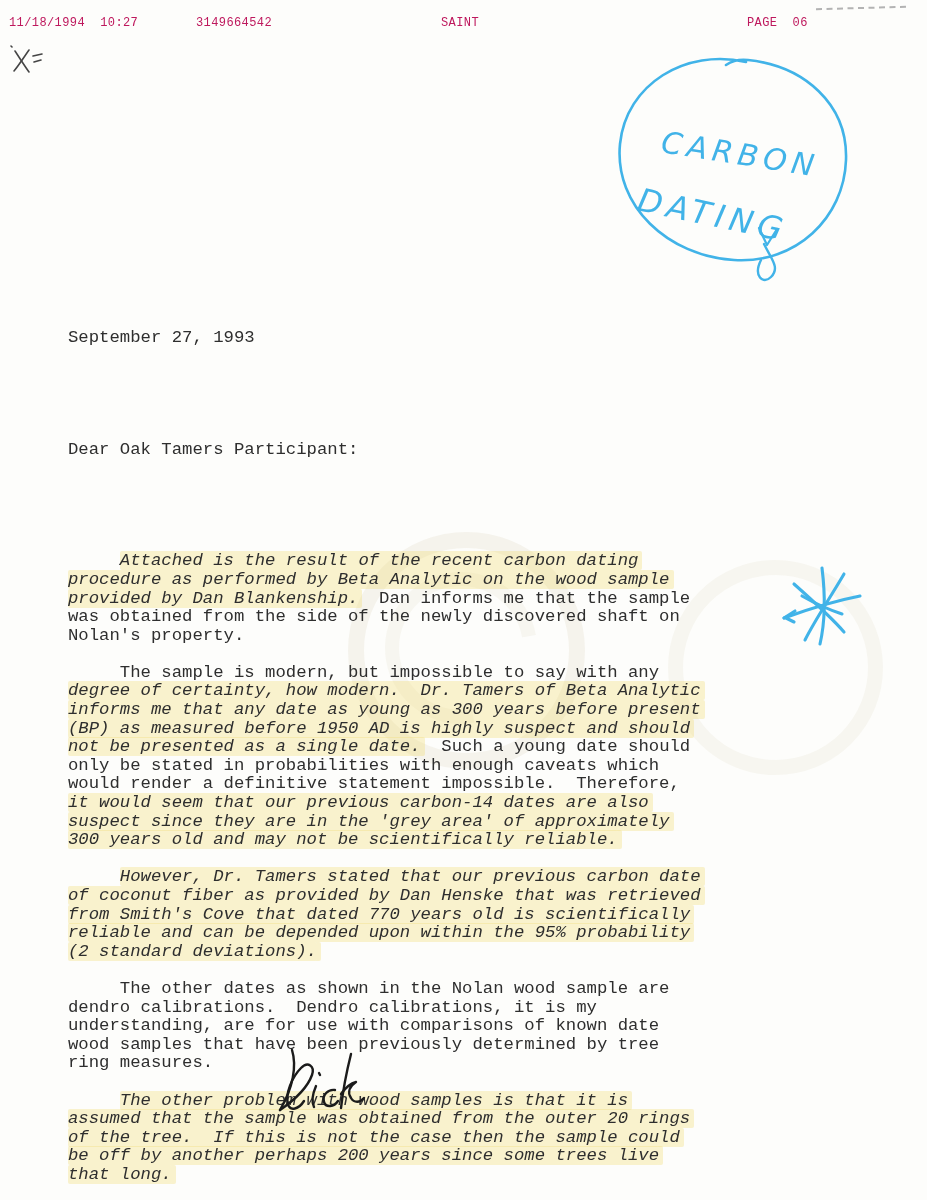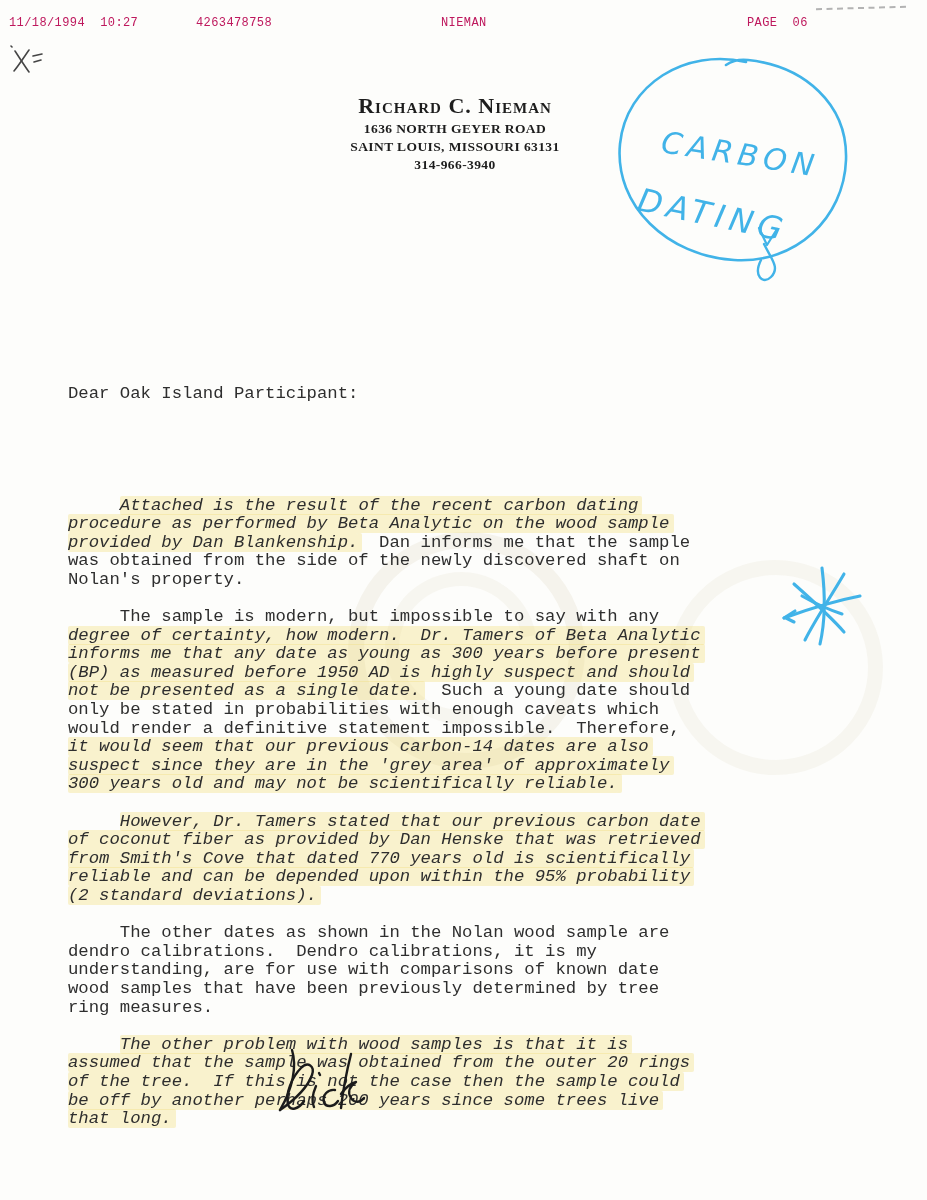--- a/index.html
+++ b/index.html
@@ -45,42 +45,36 @@
   .pencil{left:8px;top:40px;}
   .signature{left:258px;top:1042px;}
 </style>
 </head>
 <body>
 
 <div class="page">
 
   <div class="fax-header">
     <span class="fx-dt">11/18/1994  10:27</span>
-    <span class="fx-num">4263478758</span>
-    <span class="fx-name">NIEMAN</span>
+    <span class="fx-num">3149664542</span>
+    <span class="fx-name">SAINT</span>
     <span class="fx-page">PAGE  06</span>
   </div>
   <div class="dash-artifact"></div>
 
   <svg class="annot pencil" width="42" height="44" viewBox="0 0 42 44">
     <g stroke="#454545" stroke-width="1.6" fill="none" stroke-linecap="round">
       <path d="M7,11 C11,17 16,25 21,32"></path>
       <path d="M21,10 C16,17 11,25 6,31"></path>
       <path d="M25,16 L34,14"></path>
       <path d="M26,22 L33,20"></path>
       <path d="M3,6 L4,7"></path>
     </g>
   </svg>
 
-  <div class="letterhead">
-    <div class="lh-name">Richard C. Nieman</div>
-    <div class="lh-line">1636 NORTH GEYER ROAD</div>
-    <div class="lh-line">SAINT LOUIS, MISSOURI 63131</div>
-    <div class="lh-line">314-966-3940</div>
-  </div>
 
   <svg class="annot circle-annot" width="264" height="244" viewBox="0 0 264 244">
     <path class="ink" stroke-width="2.6" d="M150,14 C90,0 30,36 24,96 C18,158 72,208 138,212 C200,216 248,170 250,112 C252,56 208,18 152,12 C144,11 136,13 130,17"></path>
     <path class="ink" stroke-width="2.4" d="M168,196 C176,212 184,220 175,229 C167,237 157,228 165,212"></path>
     <path class="ink" stroke-width="2.2" d="M163,180 L171,197 L181,181"></path>
     <text class="ink-text" x="64" y="104" font-size="30" transform="rotate(9 64 104)">CARBON</text>
     <text class="ink-text" x="40" y="162" font-size="32" transform="rotate(12 40 162)">DATING</text>
   </svg>
 
   <div class="ghost g1"></div>
@@ -93,22 +87,23 @@
       <path d="M6,60 C28,52 56,43 82,38"></path>
       <path d="M6,60 L17,53"></path>
       <path d="M8,60 L16,64"></path>
       <path d="M16,26 C34,42 54,60 66,74"></path>
       <path d="M66,16 C52,40 37,62 27,82"></path>
       <path d="M24,38 C38,46 52,52 64,56"></path>
     </g>
   </svg>
 
   <div class="letter">
+    <div class="line">September 27, 1993</div>
     <div class="gap"></div>
-    <div class="line">Dear Oak Island Participant:</div>
+    <div class="line">Dear Oak Tamers Participant:</div>
     <div class="gap"></div>
     <div id="paras"><div class="para"><div class="line"><span>     </span><span class="hl">Attached is the result of the recent carbon dating</span></div><div class="line"><span class="hl">procedure as performed by Beta Analytic on the wood sample</span></div><div class="line"><span class="hl">provided by Dan Blankenship.</span><span>  Dan informs me that the sample</span></div><div class="line">was obtained from the side of the newly discovered shaft on</div><div class="line">Nolan's property.</div></div><div class="para"><div class="line">     The sample is modern, but impossible to say with any</div><div class="line"><span class="hl">degree of certainty, how modern.  Dr. Tamers of Beta Analytic</span></div><div class="line"><span class="hl">informs me that any date as young as 300 years before present</span></div><div class="line"><span class="hl">(BP) as measured before 1950 AD is highly suspect and should</span></div><div class="line"><span class="hl">not be presented as a single date.</span><span>  Such a young date should</span></div><div class="line">only be stated in probabilities with enough caveats which</div><div class="line">would render a definitive statement impossible.  Therefore,</div><div class="line"><span class="hl">it would seem that our previous carbon-14 dates are also</span></div><div class="line"><span class="hl">suspect since they are in the 'grey area' of approximately</span></div><div class="line"><span class="hl">300 years old and may not be scientifically reliable.</span></div></div><div class="para"><div class="line"><span>     </span><span class="hl">However, Dr. Tamers stated that our previous carbon date</span></div><div class="line"><span class="hl">of coconut fiber as provided by Dan Henske that was retrieved</span></div><div class="line"><span class="hl">from Smith's Cove that dated 770 years old is scientifically</span></div><div class="line"><span class="hl">reliable and can be depended upon within the 95% probability</span></div><div class="line"><span class="hl">(2 standard deviations).</span></div></div><div class="para"><div class="line">     The other dates as shown in the Nolan wood sample are</div><div class="line">dendro calibrations.  Dendro calibrations, it is my</div><div class="line">understanding, are for use with comparisons of known date</div><div class="line">wood samples that have been previously determined by tree</div><div class="line">ring measures.</div></div><div class="para"><div class="line"><span>     </span><span class="hl">The other problem with wood samples is that it is</span></div><div class="line"><span class="hl">assumed that the sample was obtained from the outer 20 rings</span></div><div class="line"><span class="hl">of the tree.  If this is not the case then the sample could</span></div><div class="line"><span class="hl">be off by another perhaps 200 years since some trees live</span></div><div class="line"><span class="hl">that long.</span></div></div></div>
     
   </div>
 
   <svg class="annot signature" width="140" height="85" viewBox="0 0 140 85" aria-label="Dick">
     <g stroke="#1b1b1b" stroke-width="2.4" fill="none" stroke-linecap="round" stroke-linejoin="round">
       <path d="M34,8 C39,24 35,46 22,68"></path>
       <path d="M22,68 C35,59 49,47 54,33 C57,24 50,19 43,26 C34,35 27,52 30,62 C32,70 41,67 46,59"></path>
       <path d="M58,44 C55,51 53,59 56,65"></path>

